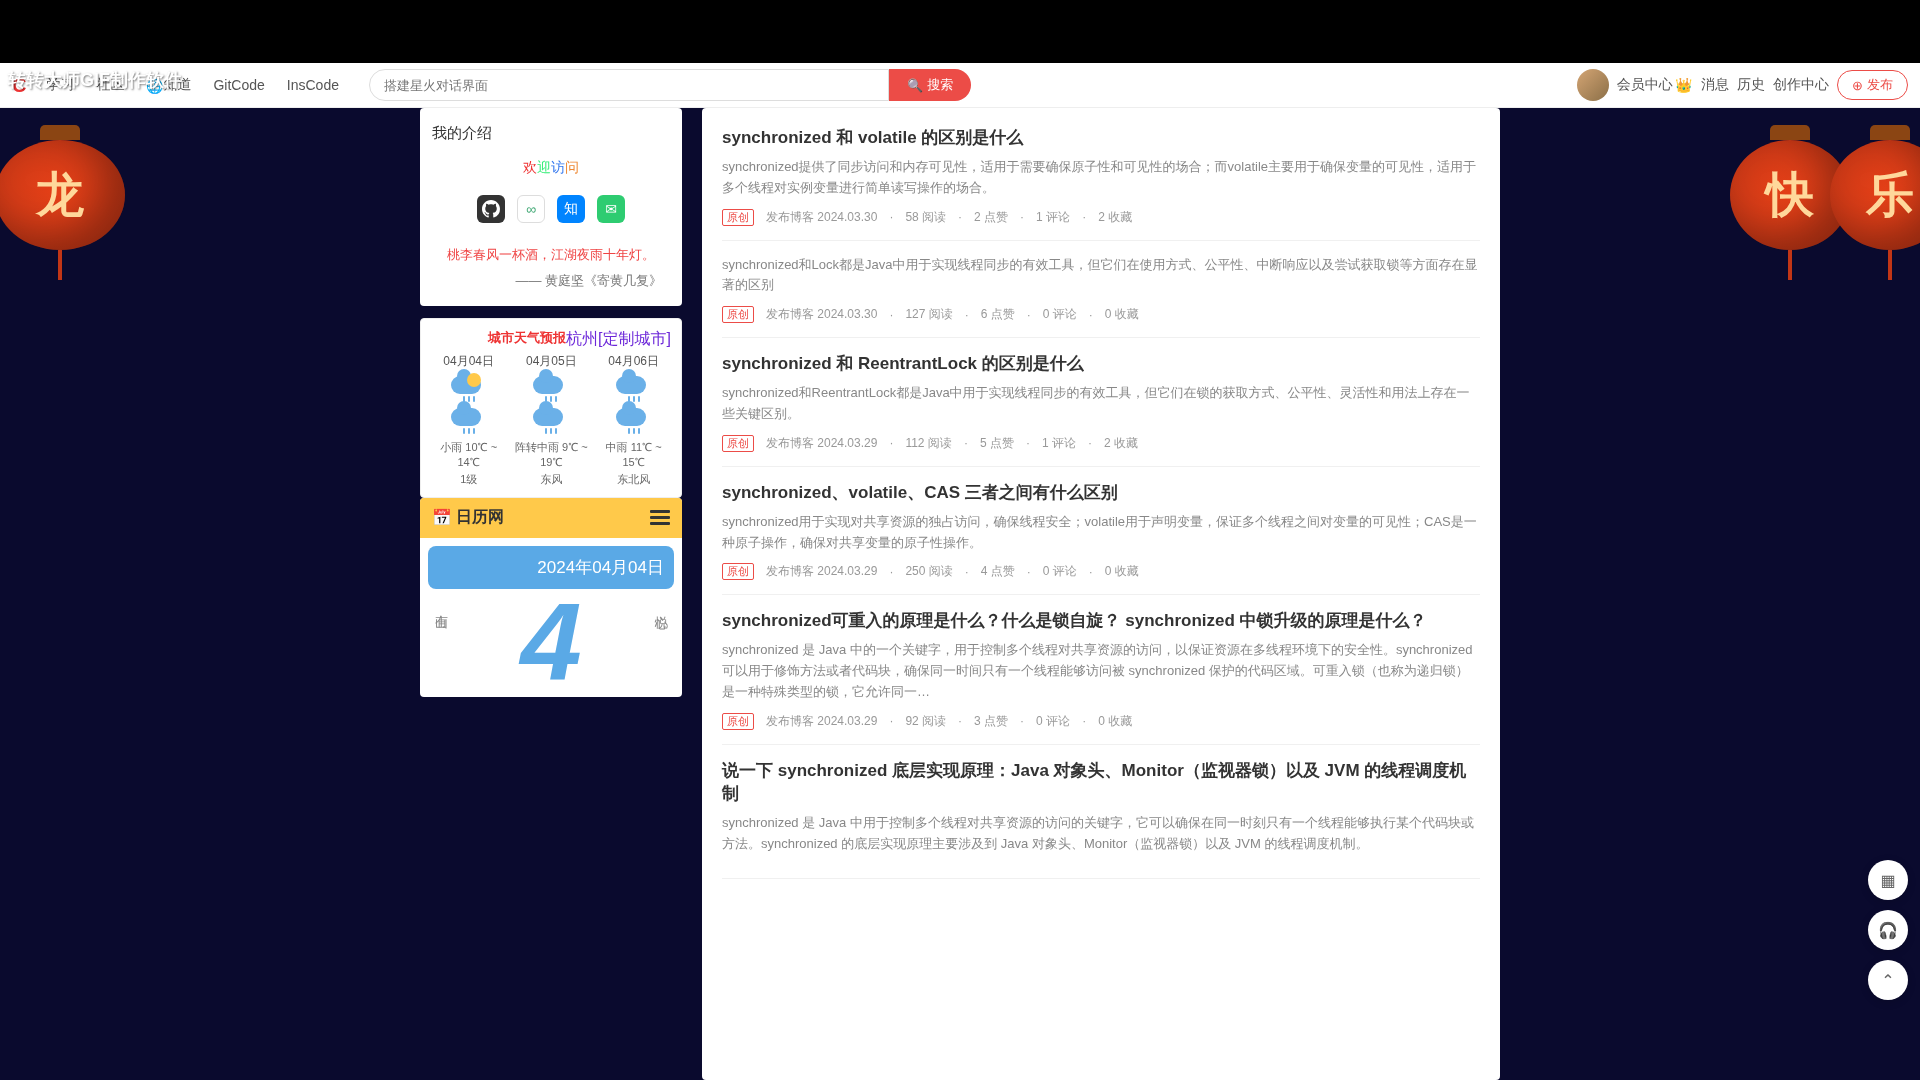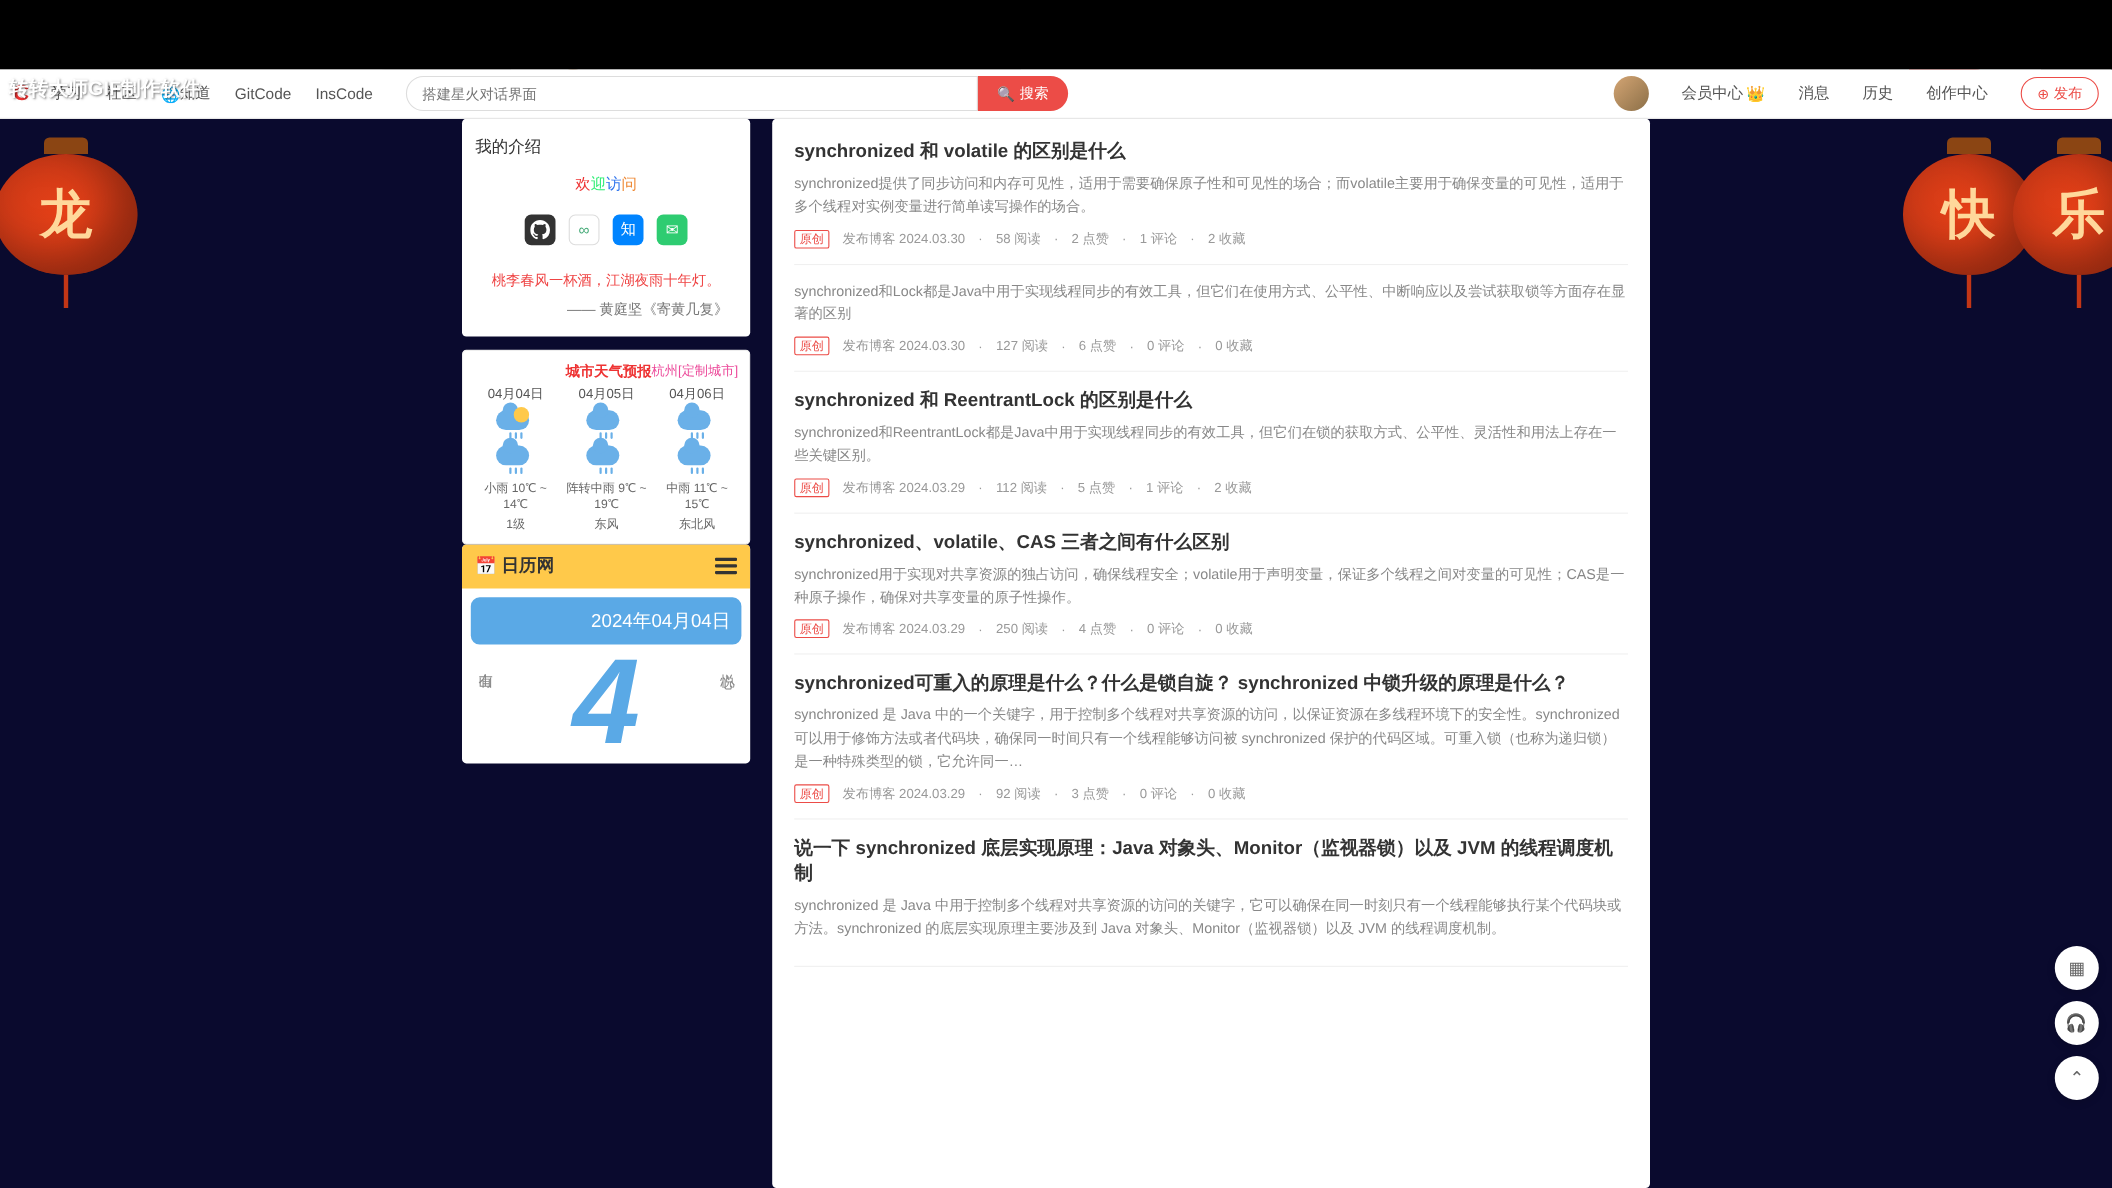--- a/index.html
+++ b/index.html
@@ -8,21 +8,21 @@
 .header { position: fixed; top: 63px; left: 0; right: 0; height: 45px; background: #fff; border-bottom: 1px solid #eee; display: flex; align-items: center; padding: 0 12px; z-index: 99; }
 .watermark { position: fixed; top: 68px; left: 8px; color: #fff; font-size: 18px; font-weight: bold; z-index: 101; text-shadow: 1px 1px 2px rgba(0,0,0,0.5); }
 .logo-area { display: flex; align-items: center; gap: 6px; margin-right: 20px; }
 .logo-text { color: #e33; font-weight: bold; font-size: 20px; }
 .nav { display: flex; gap: 22px; align-items: center; }
 .nav-item { color: #555; font-size: 14px; cursor: pointer; display: flex; align-items: center; gap: 3px; }
 .nav-icon { width: 14px; height: 14px; display: inline-block; }
 .search-area { flex: 1; display: flex; align-items: flex-start; margin-left: 30px; }
 .search-input { flex: 1; max-width: 520px; height: 32px; border: 1px solid #ddd; border-radius: 16px 0 0 16px; padding: 0 14px; font-size: 13px; color: #999; outline: none; }
 .search-btn { height: 32px; padding: 0 18px; background: #ec4c47; color: #fff; border: none; border-radius: 0 16px 16px 0; font-size: 13px; cursor: pointer; display: flex; align-items: center; gap: 4px; }
-.header-right { display: flex; align-items: center; gap: 30px; }
+.header-right { display: flex; align-items: center; gap: 8px; }
 .avatar { width: 32px; height: 32px; border-radius: 50%; background: linear-gradient(135deg, #d4a574, #8b6f47); }
 .hr-link { color: #555; font-size: 14px; cursor: pointer; display: flex; align-items: center; gap: 3px; }
 .crown { color: #f5a623; }
 .publish-btn { height: 30px; padding: 0 14px; border: 1px solid #ec4c47; color: #ec4c47; background: #fff; border-radius: 15px; font-size: 13px; cursor: pointer; display: flex; align-items: center; gap: 4px; }
 
 .page-wrap { margin-top: 108px; display: flex; justify-content: center; min-height: calc(100vh - 108px); position: relative; }
 .lantern { position: fixed; top: 100px; width: 180px; height: 250px; z-index: 1; }
 .lantern-left { left: -30px; }
 .lantern-right { right: -30px; }
 .lantern-body { width: 130px; height: 110px; background: radial-gradient(ellipse, #e84118, #c23616); border-radius: 50%; position: relative; margin: 40px auto 0; box-shadow: inset -20px -15px 40px rgba(0,0,0,0.3); }
@@ -44,21 +44,21 @@
 .ic-gh { background: #333; }
 .ic-cc { background: #fff; border: 1px solid #ddd; color: #4a7; }
 .ic-zh { background: #0084ff; }
 .ic-mail { background: #2ecc71; }
 .poem { font-size: 13px; color: #ef4444; text-align: center; line-height: 1.8; }
 .poem-author { text-align: right; color: #777; font-size: 13px; margin-top: 6px; padding-right: 8px; }
 
 .weather-card { background: #fff; border: 1px solid #eee; border-radius: 4px; padding: 10px; }
 .weather-head { display: flex; justify-content: flex-end; font-size: 13px; margin-bottom: 3px; }
 .weather-head-l { color: #e33; font-weight: bold; }
-.weather-head-r { color: #ec4899; font-size: 12px; }
+.weather-head-r { color: #6d28d9; font-size: 16px; }
 .weather-grid { display: flex; justify-content: space-around; }
 .wday { text-align: center; font-size: 12px; color: #555; }
 .wday-date { margin-bottom: 6px; }
 .wicon { width: 36px; height: 28px; margin: 4px auto; position: relative; }
 .cloud { width: 30px; height: 18px; background: #6ab0e8; border-radius: 10px; position: relative; }
 .cloud::before { content: ''; position: absolute; width: 14px; height: 14px; background: #6ab0e8; border-radius: 50%; top: -7px; left: 6px; }
 .sun { width: 14px; height: 14px; background: #ffc94a; border-radius: 50%; position: absolute; top: -3px; right: 0; }
 .rain { display: flex; justify-content: center; gap: 3px; margin-top: 2px; }
 .rain span { width: 2px; height: 6px; background: #6ab0e8; border-radius: 1px; }
 .wtemp { font-size: 11px; color: #666; line-height: 1.3; margin-top: 4px; }

